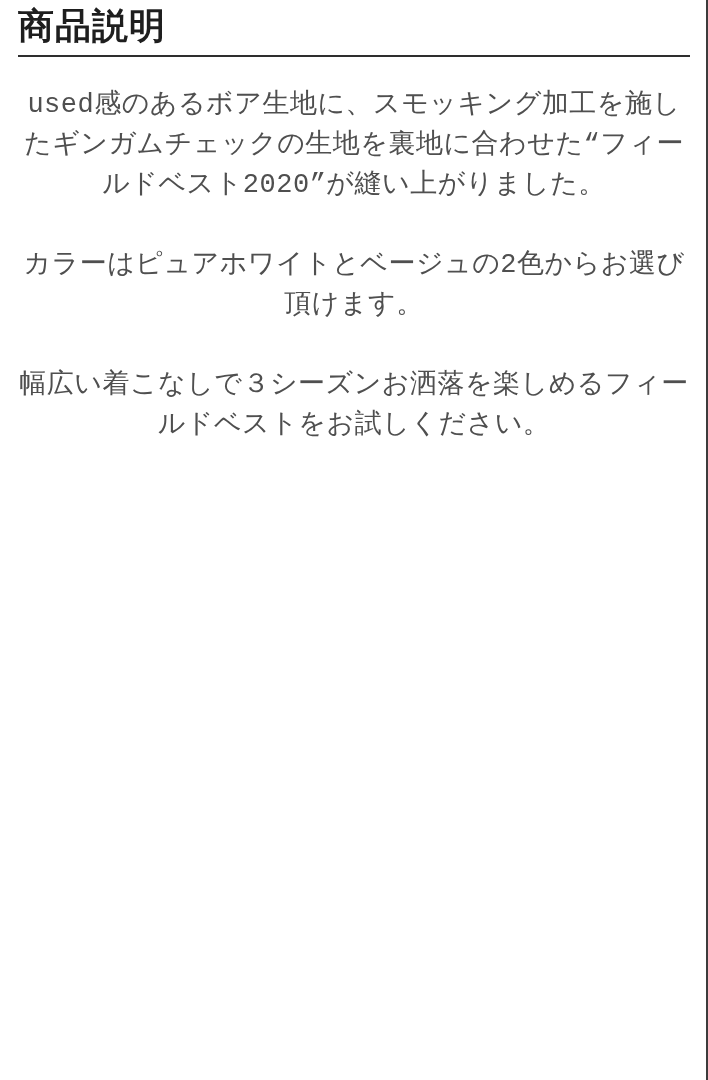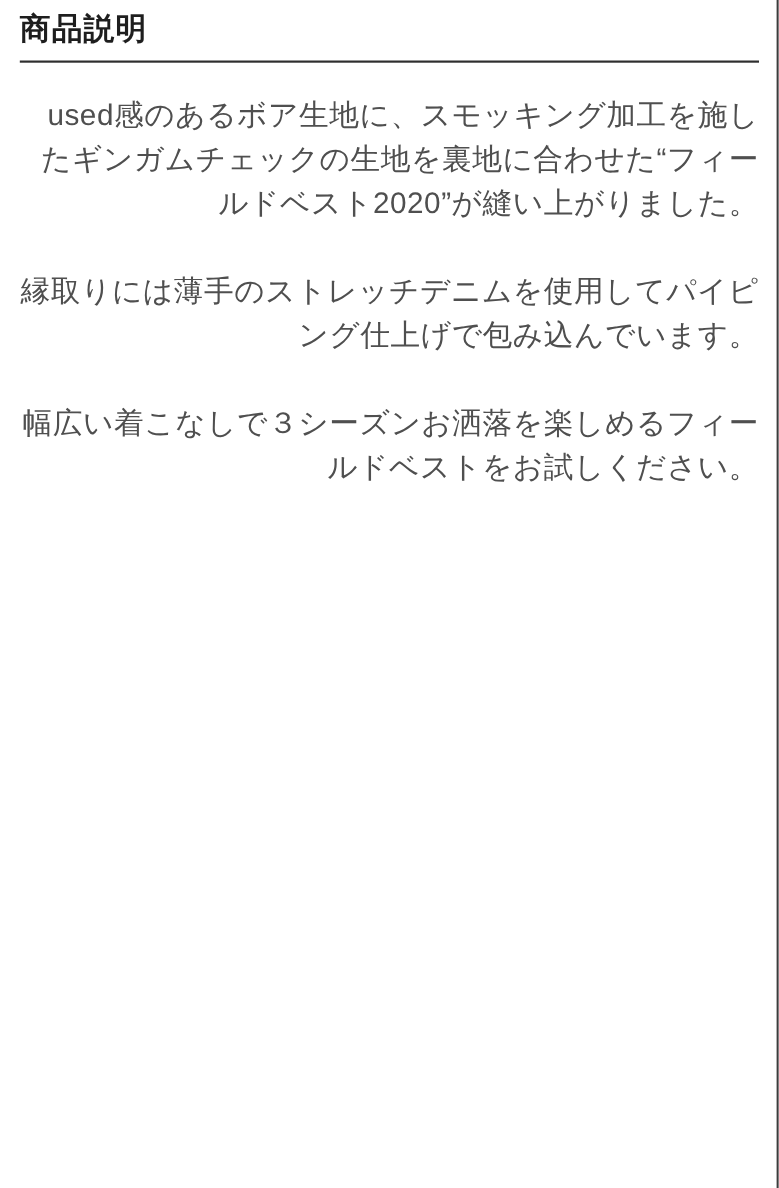--- a/index.html
+++ b/index.html
@@ -20,39 +20,40 @@
     position: relative;
   }
   .page {
     width: 708px;
     height: 1080px;
     padding: 0 18px;
   }
   .section-title {
     margin: 0;
     padding-top: 12px;
-    font-size: 28px;
+    font-size: 36px;
     line-height: 28px;
     font-weight: 700;
     color: var(--title-text);
     letter-spacing: 1px;
   }
   .divider {
     border: none;
     border-top: 2px solid var(--divider);
     margin: 15px 0 0 0;
     width: 672px;
   }
   .desc p {
     margin: 40px 0;
     font-size: 27px;
     line-height: 40px;
     color: var(--body-text);
     letter-spacing: 0.5px;
-    text-align: right;
+    text-align: center;
+    font-family: Liberation Mono, monospace;
   }
   .desc p:first-child {
     margin-top: 28px;
   }
   .desc p:last-child {
     margin-bottom: 0;
   }
   .right-border {
     position: absolute;
     top: 0;
@@ -63,18 +64,18 @@
   }
 </style>
 </head>
 <body>
 
 <div class="page">
   <h2 class="section-title">商品説明</h2>
   <hr class="divider">
   <div class="desc" id="description-body">
       <p>used感のあるボア生地に、スモッキング加工を施したギンガムチェックの生地を裏地に合わせた“フィールドベスト2020”が縫い上がりました。</p>
-      <p>縁取りには薄手のストレッチデニムを使用してパイピング仕上げで包み込んでいます。</p>
+      <p>カラーはピュアホワイトとベージュの2色からお選び頂けます。</p>
       <p>幅広い着こなしで３シーズンお洒落を楽しめるフィールドベストをお試しください。</p>
     </div>
 </div>
 
 <div class="right-border"></div>
 
 </body></html>

